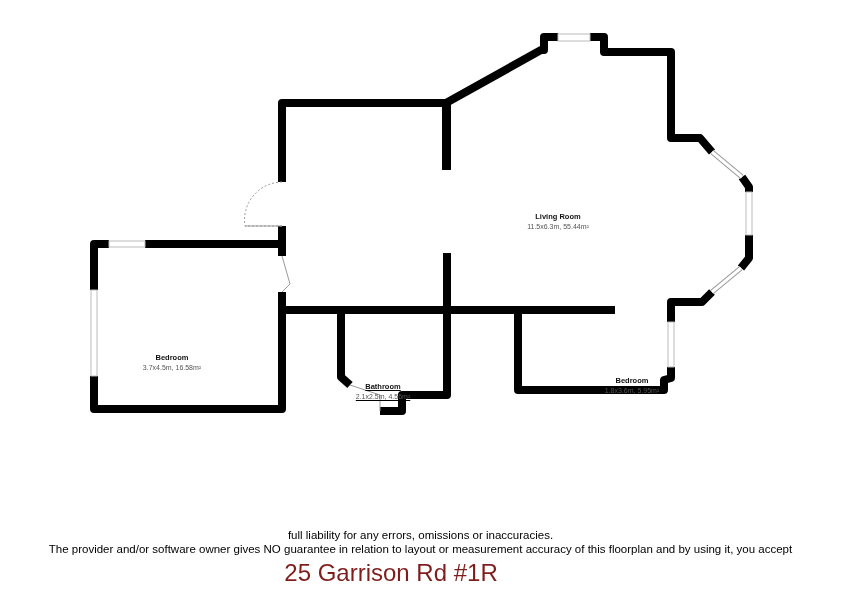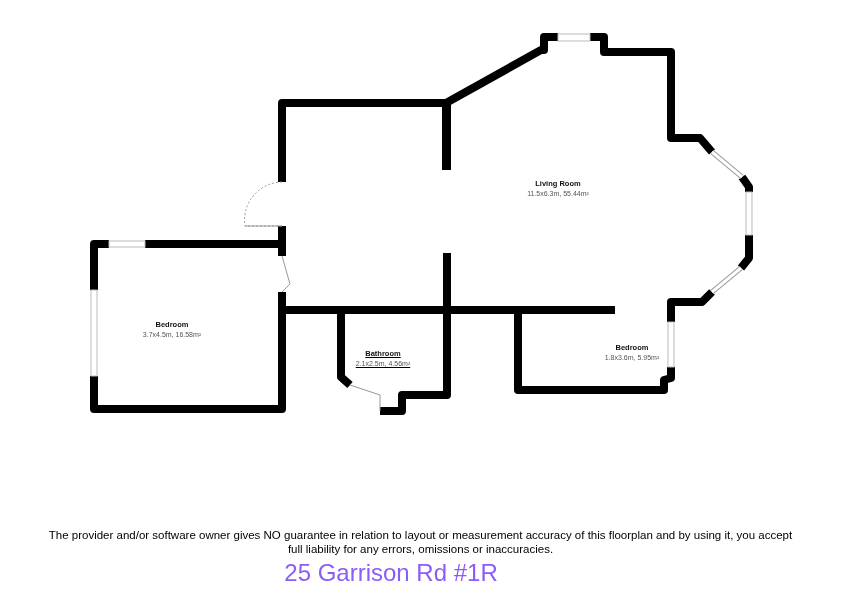--- a/index.html
+++ b/index.html
@@ -1,22 +1,22 @@
 <!DOCTYPE html>
 <html><head>
   <meta charset="utf-8">
   <style>
     html, body { margin: 0; padding: 0; background: #ffffff; }
     body { width: 841px; height: 595px; position: relative; overflow: hidden; font-family: "Liberation Sans", sans-serif; }
     #plan { position: absolute; left: 0; top: 0; }
-    .room-label { position: absolute; text-align: center; transform: translateX(-50%); white-space: nowrap; }
+    .room-label { position: absolute; text-align: center; transform: translateX(-50%); white-space: nowrap; margin-top: 33px; }
     .room-name { font-size: 7.5px; font-weight: bold; color: #111; line-height: 10px; }
     .room-dims { font-size: 7px; color: #555; line-height: 9px; }
     .disclaimer { position: absolute; left: 0; width: 841px; top: 528px; text-align: center; font-size: 11.5px; line-height: 14px; color: #000; }
-    .address { position: absolute; left: 0; width: 782px; top: 558px; text-align: center; font-size: 24px; line-height: 30px; color: #8b5cf6; }
+    .address { position: absolute; left: 0; width: 782px; top: 558px; text-align: center; font-size: 24px; line-height: 30px; color: #7f1d1d; }
   </style>
 </head>
 <body>
 
 <svg id="plan" width="841" height="520" viewBox="0 0 841 520" xmlns="http://www.w3.org/2000/svg">
   <g fill="none" stroke="#000" stroke-width="8" stroke-linejoin="round" stroke-linecap="butt">
 
     <polyline points="282,182 282,103 446,103 446,170"></polyline>
 
     <polyline points="446,103 541,50 544,50 544,37 558,37"></polyline>
@@ -75,16 +75,16 @@
 <div class="room-label" style="left:383px; top:349px;text-decoration:underline;">
   <div class="room-name">Bathroom</div>
   <div class="room-dims">2.1x2.5m, 4.56m²</div>
 </div>
 <div class="room-label" style="left:632px; top:343px;">
   <div class="room-name">Bedroom</div>
   <div class="room-dims">1.8x3.6m, 5.95m²</div>
 </div>
 
 <div class="disclaimer">
+  <div>full liability for any errors, omissions or inaccuracies.</div>
   <div>The provider and/or software owner gives NO guarantee in relation to layout or measurement accuracy of this floorplan and by using it, you accept</div>
-  <div>full liability for any errors, omissions or inaccuracies.</div>
 </div>
 <div class="address">25 Garrison Rd #1R</div>
 
 </body></html>

